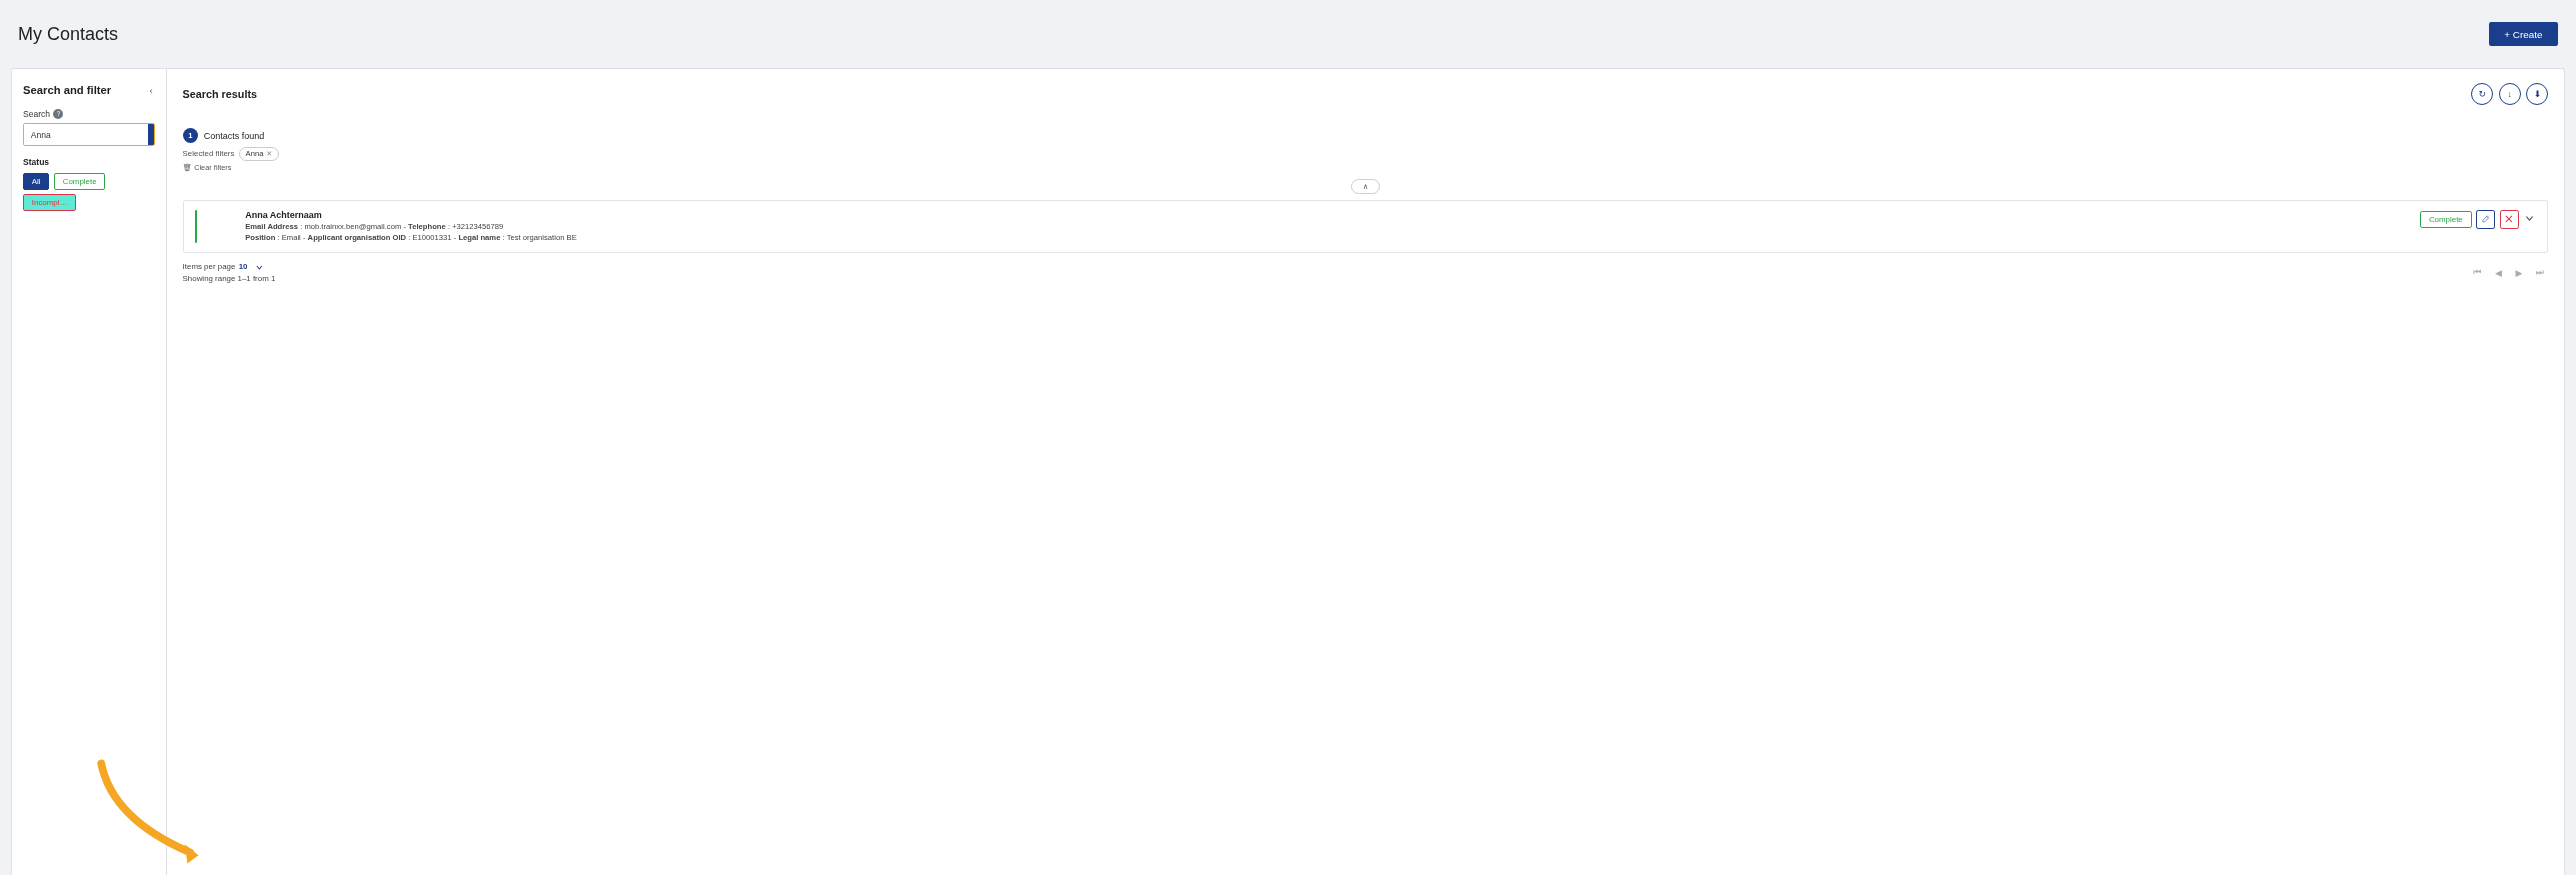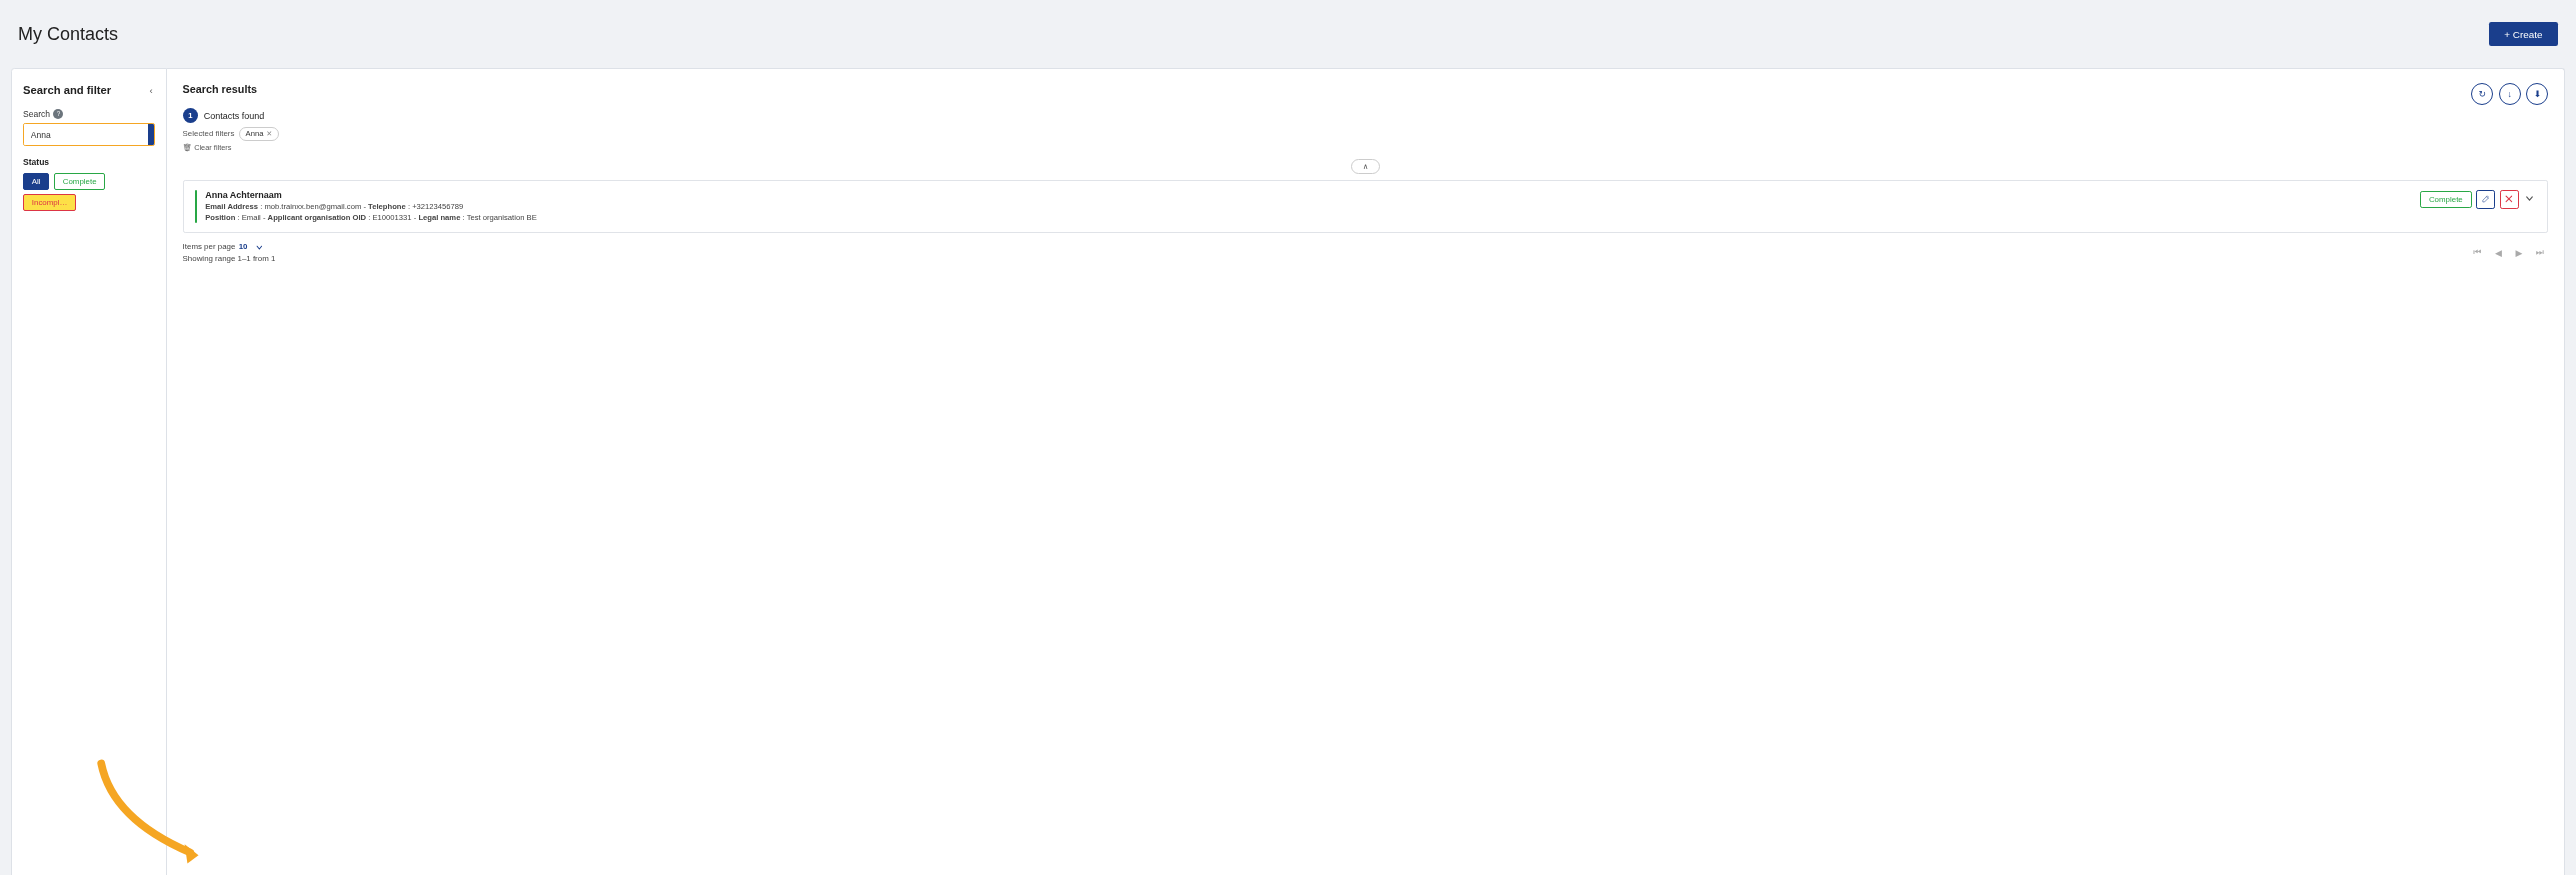--- a/index.html
+++ b/index.html
@@ -149,40 +149,41 @@
       background: #1a3e8c;
       color: #fff;
       border: 0.8px solid #1a3e8c;
     }
     .status-btn.complete {
       background: #fff;
       color: #28a745;
       border: 0.8px solid #28a745;
     }
     .status-btn.incomplete {
-      background: #fde047;
+      background: #5eead4;
       color: #dc3545;
       border: 0.8px solid #dc3545;
     }
 
     
     .content-area {
       flex: 1;
       background: #fff;
       border: 0.6px solid #dde1e7;
       border-left: none;
       border-radius: 0 3.3px 3.3px 0;
       padding: 13.4px 15.6px;
     }
 
     
     .content-topbar {
       display: flex;
+      align-items: center;
       justify-content: space-between;
-      margin-bottom: 3px;
+      margin-bottom: 23px;
     }
     .search-results-title {
       font-size: 1.2rem;
       font-weight: 600;
       color: #222;
     }
     .icon-btn-group {
       display: flex;
       gap: 5.6px;
     }
@@ -291,20 +292,21 @@
     }
     .contact-status-bar {
       width: 2.8px;
       background: #28a745;
       border-radius: 1.7px;
       min-height: 33px;
       align-self: stretch;
     }
     .contact-info {
       flex: 1;
+      margin-left: 40px;
     }
     .contact-name {
       font-size: 1rem;
       font-weight: 600;
       color: #222;
       margin-bottom: 2.2px;
     }
     .contact-detail {
       font-size: 0.85rem;
       color: #444;

